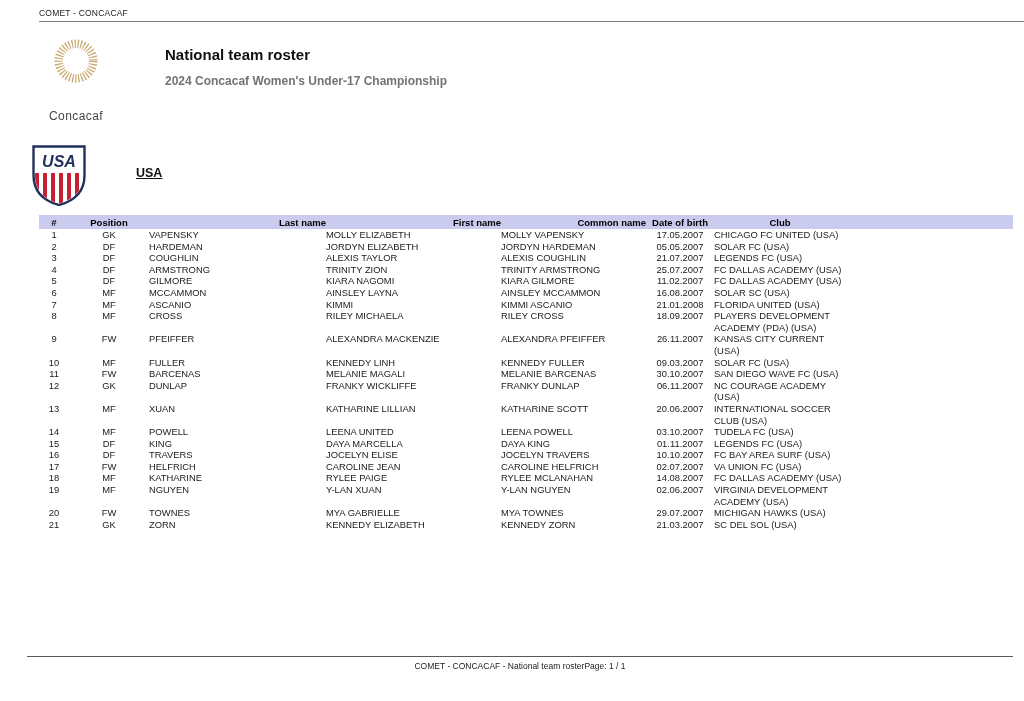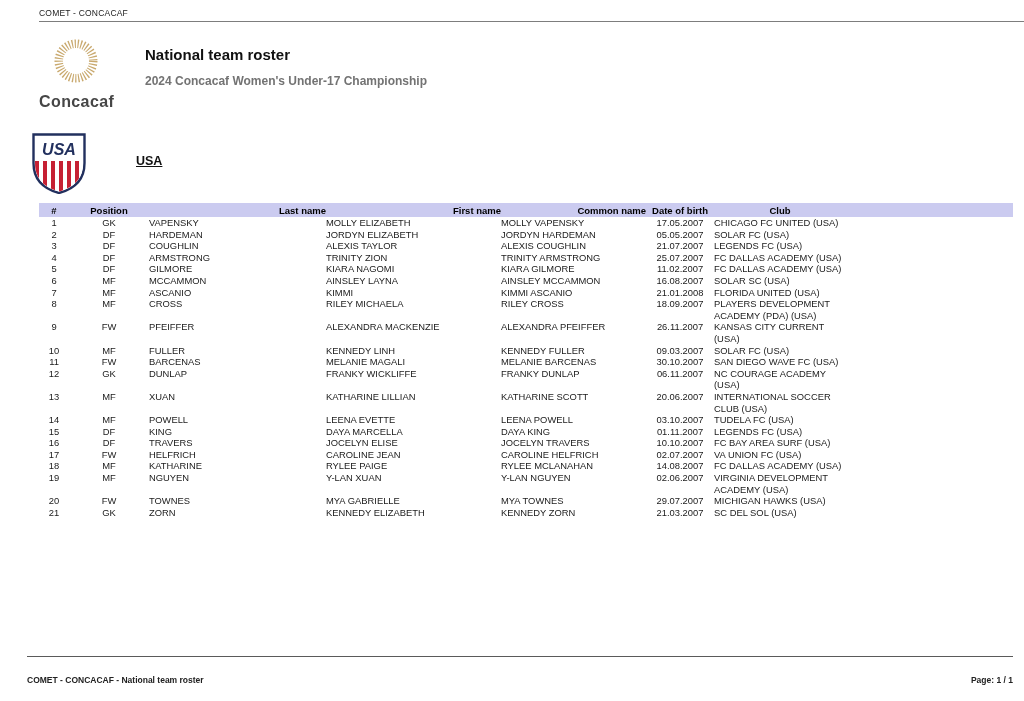--- a/index.html
+++ b/index.html
@@ -20,27 +20,26 @@
     color:#222;
     letter-spacing:0.2px;
     padding-bottom:3px;
     border-bottom:1px solid #7d7d7d;
   }
 
   .brand-row { display:flex; margin-top:13px; align-items:flex-start; }
   .brand { width:74px; text-align:center; }
   .brand-ring { display:block; margin:0 auto; }
   .brand-word {
-    font-size:16px;
+    font-size:12px;
     color:#464646;
     letter-spacing:0.4px;
-    margin-top:2px;
-    font-weight:bold;
-  }
-  .titles { margin-left:32px; padding-top:11px; }
+    margin-top:18px;
+  }
+  .titles { margin-left:52px; padding-top:11px; }
   .doc-title { font-size:15px; font-weight:bold; color:#111; }
   .doc-subtitle { font-size:12px; font-weight:bold; color:#737373; margin-top:11px; }
 
   .team-row { display:flex; margin-left:-7px; margin-top:21px; align-items:flex-start; }
   .team-name {
     margin-left:50px;
     margin-top:22px;
     font-size:12.5px;
     font-weight:bold;
     text-decoration:underline;
@@ -77,26 +76,25 @@
   table.roster tbody td.c3,
   table.roster tbody td.c4 { text-align:left; }
   table.roster tbody td.c5 { text-align:center; }
   table.roster tbody td.c6 { text-align:left; }
 
   .footer {
     position:absolute;
     left:27px; top:656px;
     width:986px;
     border-top:1px solid #5a5a5a;
-    padding-top:18px;
+    padding-top:4px;
     font-size:8.5px;
     color:#222;
     display:flex;
-    justify-content:space-between;
-    font-weight:bold;
+    justify-content:center;
   }
 </style>
 </head>
 <body>
 
 <div class="page">
 
   <div class="doc-header">COMET - CONCACAF</div>
 
   <div class="brand-row">
@@ -286,21 +284,21 @@
           <td class="c3">KATHARINE LILLIAN</td>
           <td class="c4">KATHARINE SCOTT</td>
           <td class="c5">20.06.2007</td>
           <td class="c6">INTERNATIONAL SOCCER CLUB (USA)</td>
           <td></td>
         </tr>
         <tr>
           <td class="c0">14</td>
           <td class="c1">MF</td>
           <td class="c2">POWELL</td>
-          <td class="c3">LEENA EVETTE</td>
+          <td class="c3">LEENA UNITED</td>
           <td class="c4">LEENA POWELL</td>
           <td class="c5">03.10.2007</td>
           <td class="c6">TUDELA FC (USA)</td>
           <td></td>
         </tr>
         <tr>
           <td class="c0">15</td>
           <td class="c1">DF</td>
           <td class="c2">KING</td>
           <td class="c3">DAYA MARCELLA</td>

